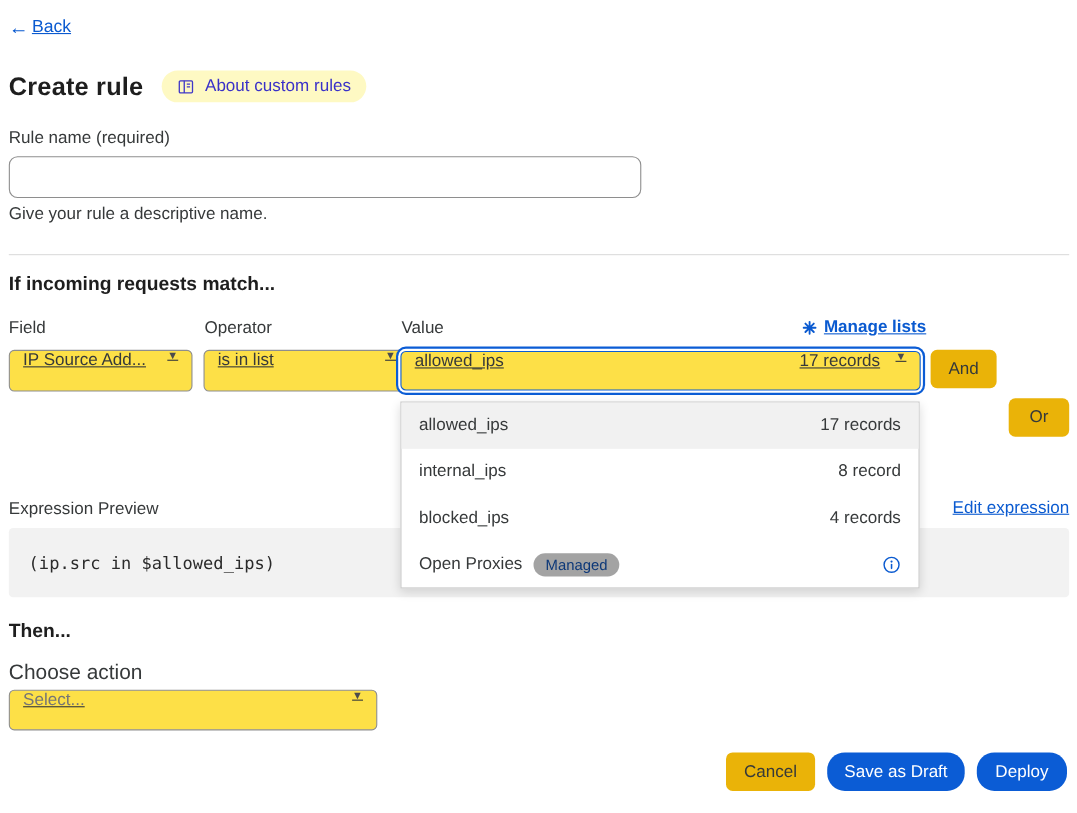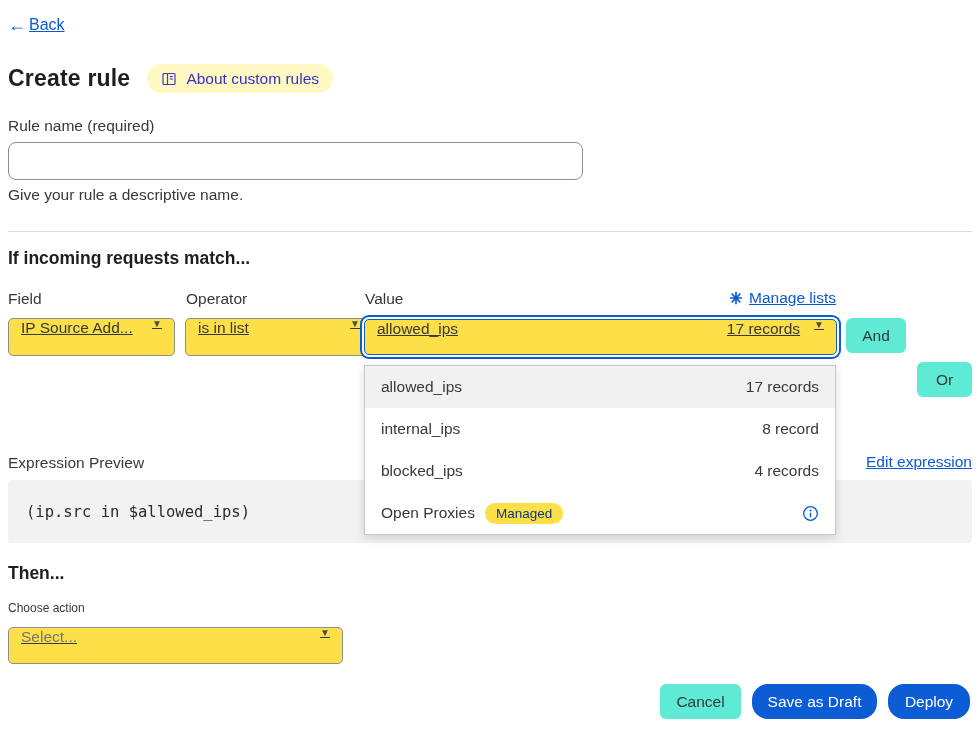--- a/index.html
+++ b/index.html
@@ -32,56 +32,56 @@
     border:1px solid var(--border-gray);border-radius:8px;background:#fff;
     font-size:15px;padding:0 12px;font-family:inherit;color:var(--text);outline:none;}
   .rule-helper{position:absolute;left:8px;top:186px;font-size:15.5px;}
   
   .divider{position:absolute;left:8px;top:231px;width:964px;height:1px;background:#dcdcdc;}
   
   .match-heading{position:absolute;left:8px;top:248px;font-size:17.5px;font-weight:bold;color:var(--heading);}
   .col-label{position:absolute;top:290px;font-size:15.5px;}
   .lbl-field{left:8px;} .lbl-operator{left:186px;} .lbl-value{left:365px;}
   .manage-lists{position:absolute;left:729px;top:289px;display:flex;align-items:center;gap:6px;
-    color:var(--link);font-size:15.5px;text-decoration:none;}
+    color:var(--link);font-size:15.5px;text-decoration:none;font-weight:bold;}
   .manage-lists .lbl{text-decoration:underline;}
   
   .sel{position:absolute;top:318px;height:38px;border:1px solid var(--border-gray);border-radius:5px;
     background:#fde047;display:flex;padding:0 12px;font-size:15.5px;cursor:pointer;color:var(--text);text-decoration:underline;}
   .sel .caret{margin-left:auto;font-size:10px;color:#4c4c4c;line-height:1;}
   .sel-field{left:8px;width:167px;}
   .sel-operator{left:185px;width:188px;}
   .sel-value{left:364px;top:319px;width:473px;height:36px;border:1.5px solid var(--blue);
     box-shadow:0 0 0 2px #fff,0 0 0 4px var(--blue);}
   .sel-value .records{margin-left:auto;}
   .sel-value .caret{margin-left:14px;}
   .btn{position:absolute;height:35px;border:none;border-radius:6px;font-size:15.5px;
     font-family:inherit;cursor:pointer;}
-  .btn-gray{background:#5eead4;color:var(--text);}
+  .btn-gray{background:#eab308;color:var(--text);}
   .btn-blue{background:var(--blue);color:#fff;border-radius:16px;}
   .btn-and{left:846px;top:318px;width:60px;}
   .btn-or{left:917px;top:318px;width:55px;margin-top:44px;}
   
   .menu{position:absolute;left:364px;top:365px;width:472px;background:#fff;
     border:1px solid #c8c8c8;box-shadow:0 3px 9px rgba(0,0,0,.14);z-index:5;}
   .menu-row{height:42px;display:flex;align-items:center;padding:0 16px;font-size:15.5px;cursor:pointer;}
   .menu-row.selected{background:#f1f1f1;}
   .menu-row .right{margin-left:auto;}
-  .managed-pill{background:#fde047;color:#0d3878;border-radius:12px;padding:3px 11px;
+  .managed-pill{background:#a3a3a3;color:#0d3878;border-radius:12px;padding:3px 11px;
     font-size:13.5px;margin-left:10px;}
   .info-btn{margin-left:auto;display:flex;align-items:center;cursor:pointer;background:none;border:none;padding:0;}
   
   .expr-label{position:absolute;left:8px;top:454px;font-size:15.5px;}
   .edit-link{position:absolute;left:866px;top:453px;color:var(--link);font-size:15.5px;text-decoration:underline;}
   .expr-box{position:absolute;left:8px;top:480px;width:964px;height:63px;background:#f2f2f2;
     border-radius:4px;display:flex;align-items:center;padding-left:18px;}
   .expr-code{font-family:"DejaVu Sans Mono","Liberation Mono",monospace;font-size:15.5px;color:#2b2b2b;}
   
   .then-heading{position:absolute;left:8px;top:563px;font-size:17.5px;font-weight:bold;color:var(--heading);}
-  .action-label{position:absolute;left:8px;top:601px;font-size:12px;}
+  .action-label{position:absolute;left:8px;top:601px;font-size:19px;}
   .sel-action{left:8px;top:627px;width:335px;height:37px;}
   .sel-action .placeholder{color:#757575;}
   
   .btn-cancel{left:660px;top:684px;width:81px;}
   .btn-save{left:752px;top:684px;width:125px;}
   .btn-deploy{left:888px;top:684px;width:82px;}
 </style>
 </head>
 <body>
 

